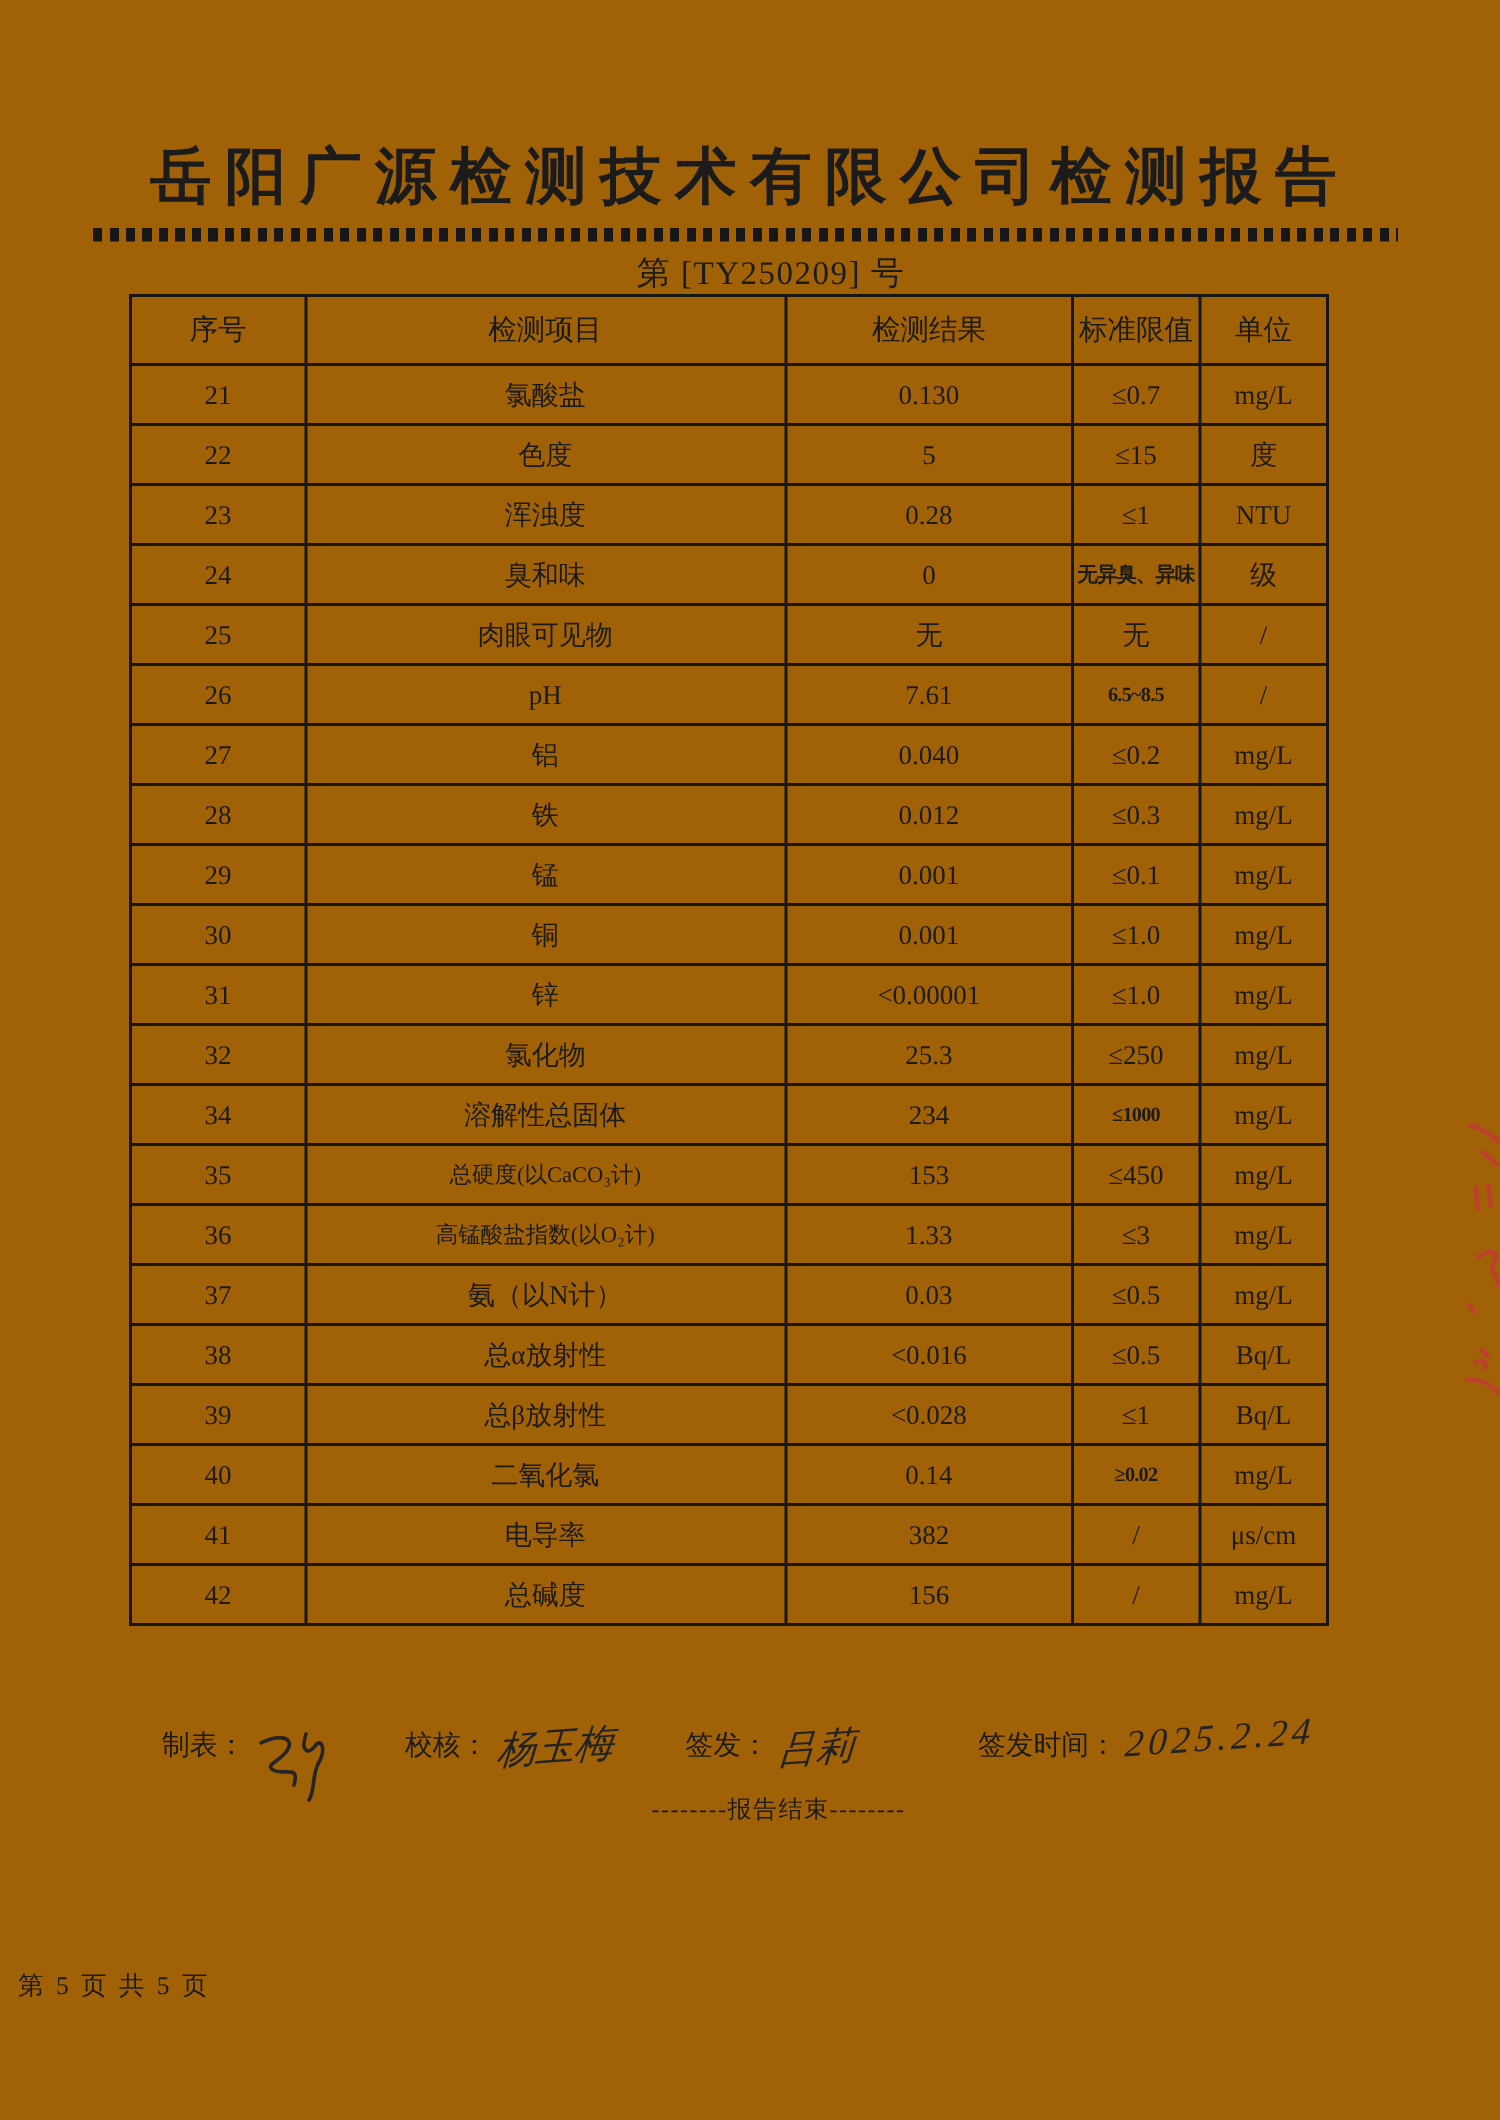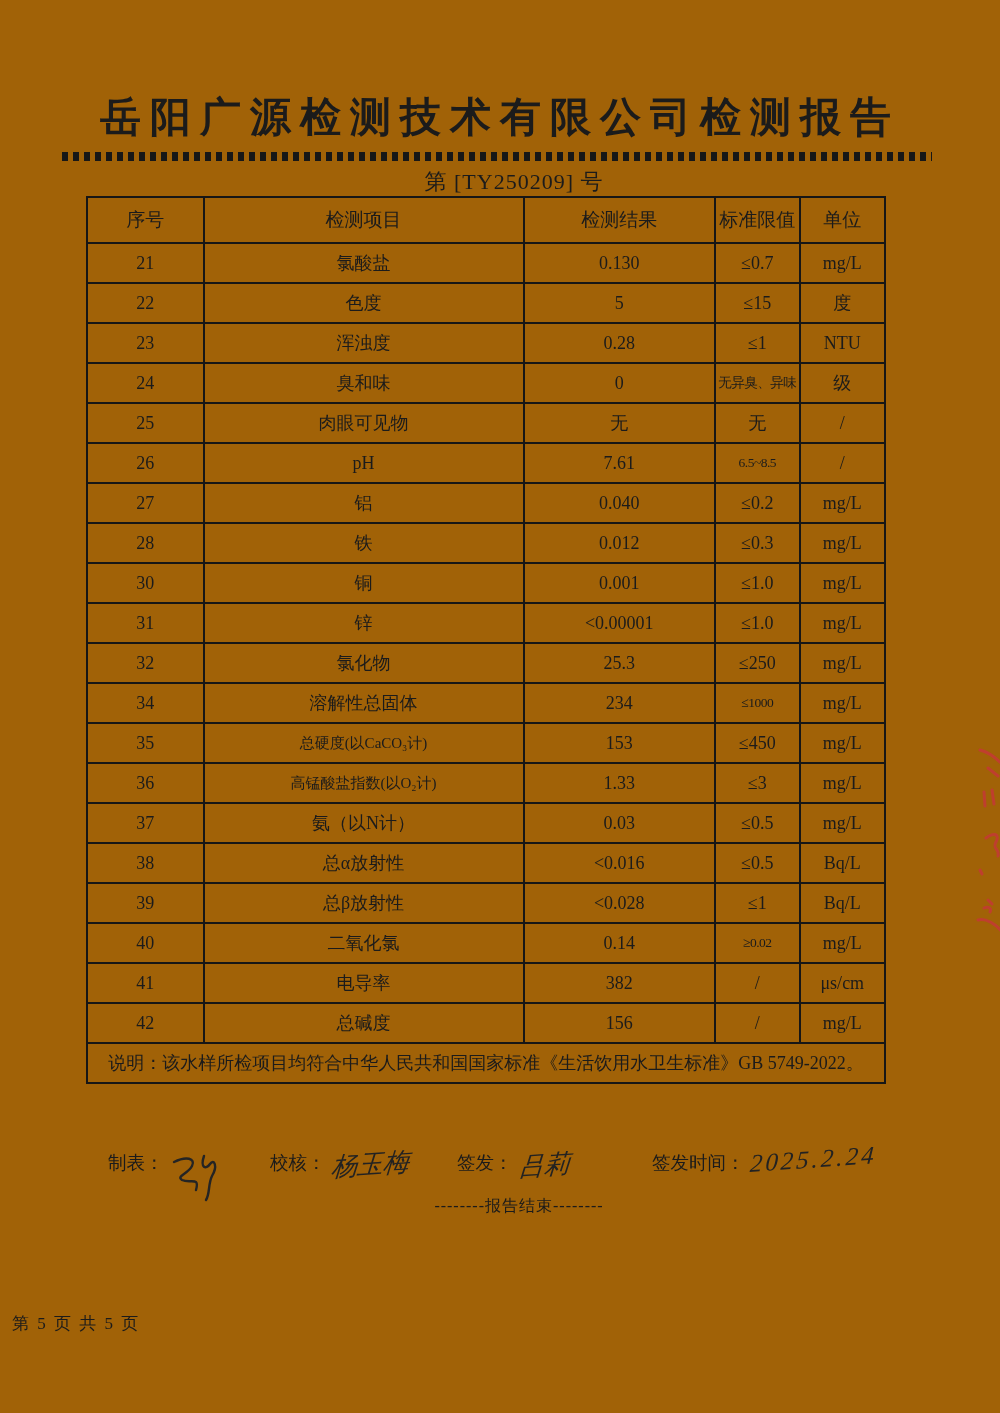--- a/index.html
+++ b/index.html
@@ -41,21 +41,21 @@
     text-align:center;
     vertical-align:middle;
     padding:0 2px;
     font-size:18px;
     height:38px;
     overflow:hidden;
     white-space:nowrap;
   }
   table.results th{height:44px;font-weight:normal;font-size:19px;}
   td.c-item.sz15{font-size:15px;}
-  td.c-limit.small{font-size:13.5px;letter-spacing:-0.5px;}
+  td.c-limit.small{font-size:13.5px;letter-spacing:-0.5px;font-weight:bold;}
   td.note-cell{
     text-align:left;
     font-size:17.5px;
     padding:8px 6px 8px 8px;
     white-space:normal;
     height:26px;
   }
   .signatures{
     position:absolute;top:1136px;left:62px;width:900px;height:62px;
     font-size:18.5px;
@@ -167,20 +167,27 @@
         <td class="c-unit">mg/L</td>
       </tr>
         <tr style="">
         <td class="c-no">28</td>
         <td class="c-item">铁</td>
         <td class="c-result">0.012</td>
         <td class="c-limit">≤0.3</td>
         <td class="c-unit">mg/L</td>
       </tr>
         <tr style="">
+        <td class="c-no">29</td>
+        <td class="c-item">锰</td>
+        <td class="c-result">0.001</td>
+        <td class="c-limit">≤0.1</td>
+        <td class="c-unit">mg/L</td>
+      </tr>
+        <tr style="">
         <td class="c-no">30</td>
         <td class="c-item">铜</td>
         <td class="c-result">0.001</td>
         <td class="c-limit">≤1.0</td>
         <td class="c-unit">mg/L</td>
       </tr>
         <tr style="">
         <td class="c-no">31</td>
         <td class="c-item">锌</td>
         <td class="c-result">&lt;0.00001</td>
@@ -249,23 +256,20 @@
         <td class="c-result">382</td>
         <td class="c-limit">/</td>
         <td class="c-unit">μs/cm</td>
       </tr>
         <tr style="">
         <td class="c-no">42</td>
         <td class="c-item">总碱度</td>
         <td class="c-result">156</td>
         <td class="c-limit">/</td>
         <td class="c-unit">mg/L</td>
-      </tr>
-        <tr>
-        <td class="note-cell" colspan="5">说明：该水样所检项目均符合中华人民共和国国家标准《生活饮用水卫生标准》GB 5749-2022。</td>
       </tr>
     </tbody>
   </table>
 
   <div class="signatures">
     <span class="sig-item" style="left:6px;">
       <span class="sig-label">制表：</span><svg class="sig-svg" width="62" height="52" viewBox="0 0 62 52">
         <g fill="none" stroke="#242424" stroke-width="2.4" stroke-linecap="round">
           <path d="M8,12 C20,6 30,8 26,16 C22,24 10,26 16,30 C24,34 34,26 30,40"></path>
           <path d="M38,6 C34,18 40,20 44,14 C48,8 52,16 46,26 C42,34 44,44 40,50"></path>

